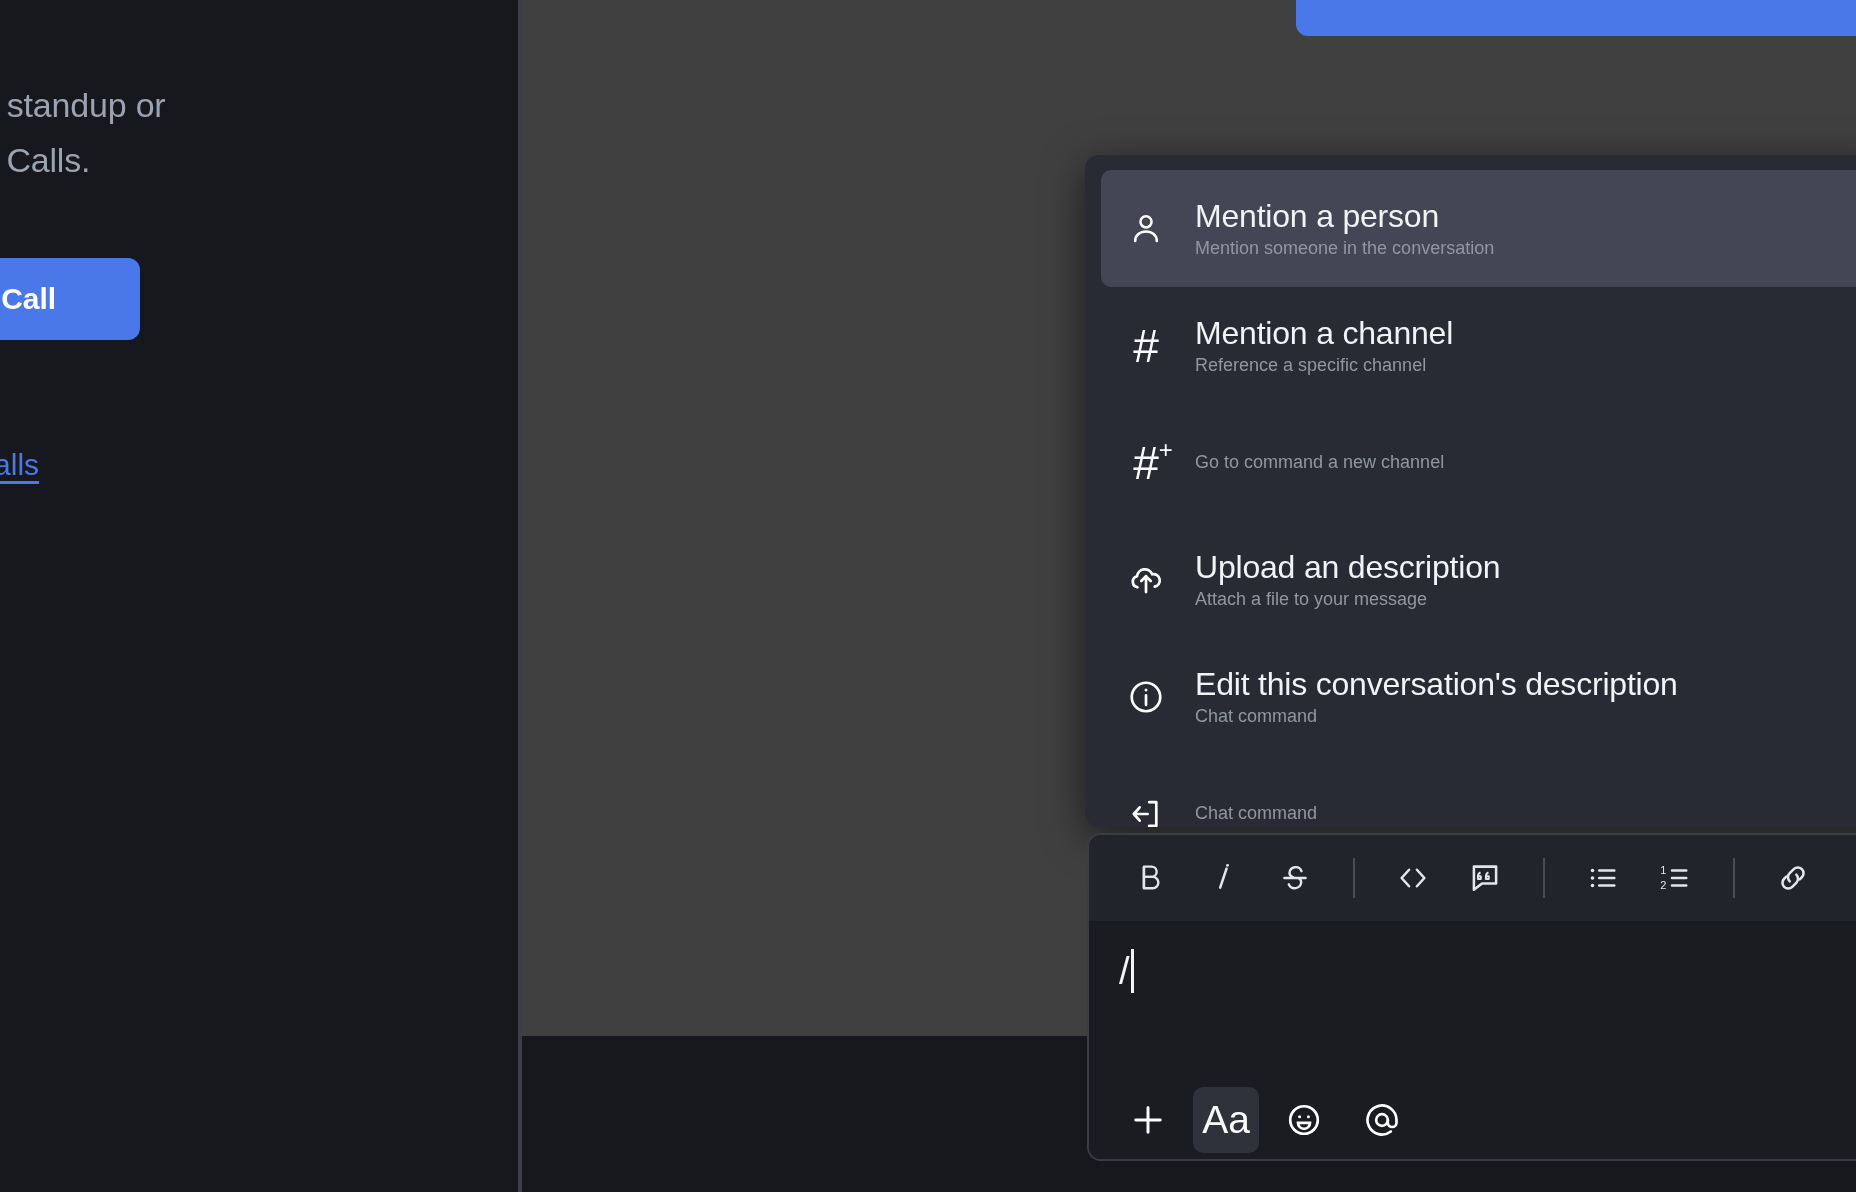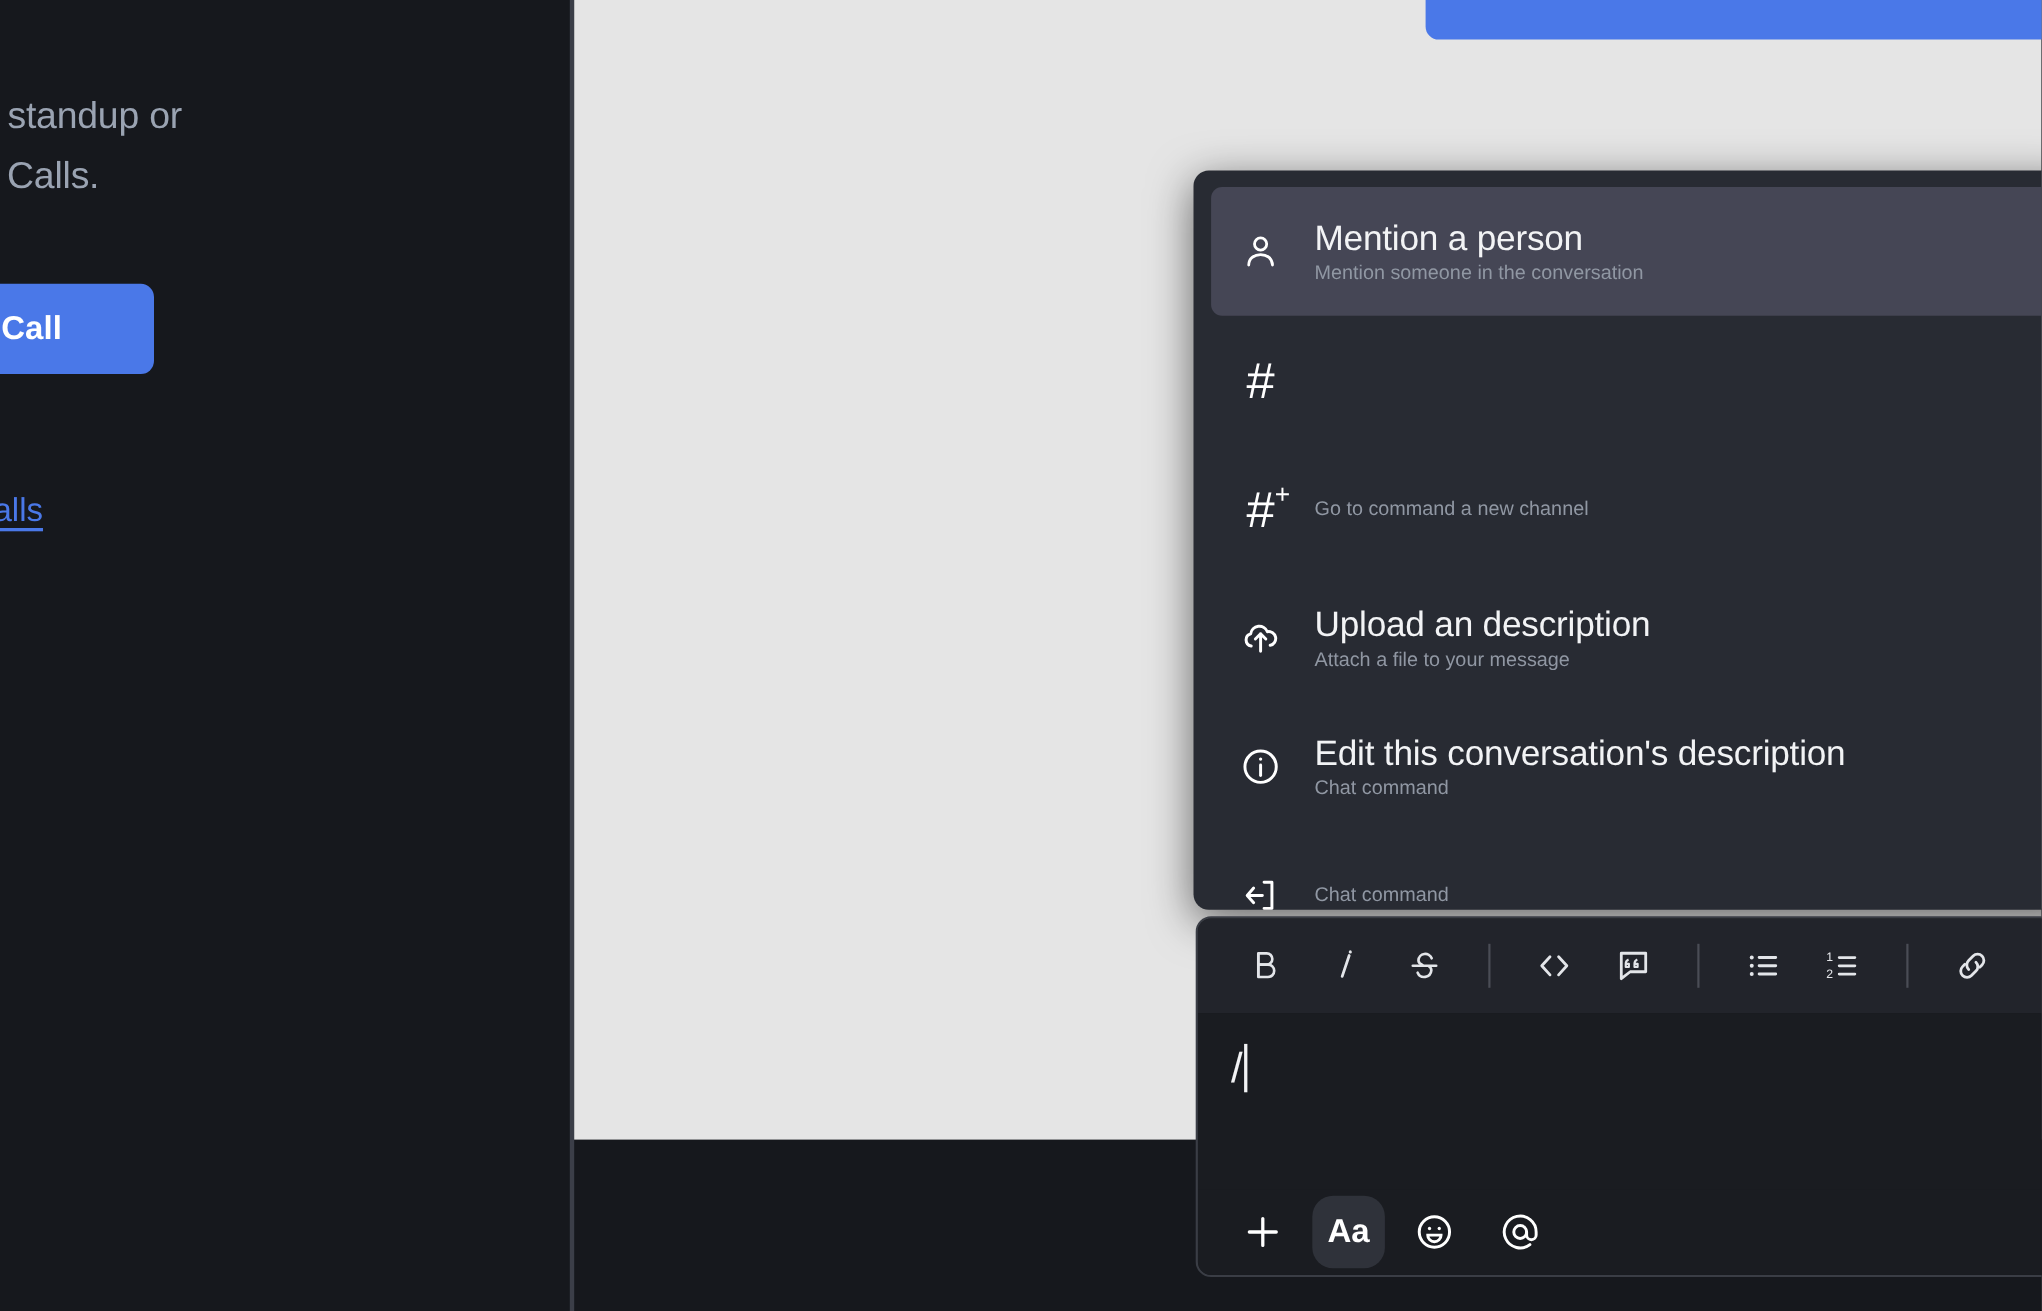--- a/index.html
+++ b/index.html
@@ -77,21 +77,21 @@
     text-underline-offset: 6px;
     cursor: pointer;
     white-space: nowrap;
   }
 
   
   .chat-area {
     position: absolute;
     left: 522px; top: 0;
     width: 1334px; height: 1036px;
-    background: #e5e5e5;
+    background: #404040;
   }
 
   
   .msg-bubble {
     position: absolute;
     left: 774px; top: -56px;
     width: 773px; height: 92px;
     background: #4a78e8;
     border-radius: 12px;
     color: #ffffff;
@@ -223,21 +223,21 @@
     align-items: center;
     justify-content: center;
     color: #ffffff;
     background: none;
     border: none;
     border-radius: 10px;
     cursor: pointer;
     font-family: "Liberation Sans", sans-serif;
   }
   .act-btn.active { background: #2f323a; }
-  .act-btn.aa { font-size: 30px; font-weight: bold; border-radius: 19px; }
+  .act-btn.aa { font-size: 39px; font-weight: normal; }
 </style>
 </head>
 <body>
 
 <div class="app">
 
   <div class="left-panel">
     <div class="promo-title">anything</div>
     <div class="promo-body">
       <div>s call, team standup or</div>
@@ -264,20 +264,24 @@
         <span class="menu-text">
           <span class="menu-title">Mention a person</span>
           <span class="menu-sub">Mention someone in the conversation</span>
         </span>
       </div>
 
       <div class="menu-item">
         <span class="menu-icon">
           <span class="hash-icon">#</span>
         </span>
+        <span class="menu-text">
+          <span class="menu-title">Mention a channel</span>
+          <span class="menu-sub">Reference a specific channel</span>
+        </span>
       </div>
 
       <div class="menu-item">
         <span class="menu-icon">
           <span class="hash-icon hash-plus">#<sup>+</sup></span>
         </span>
         <span class="menu-text">
           <span class="menu-sub">Go to command a new channel</span>
         </span>
       </div>

